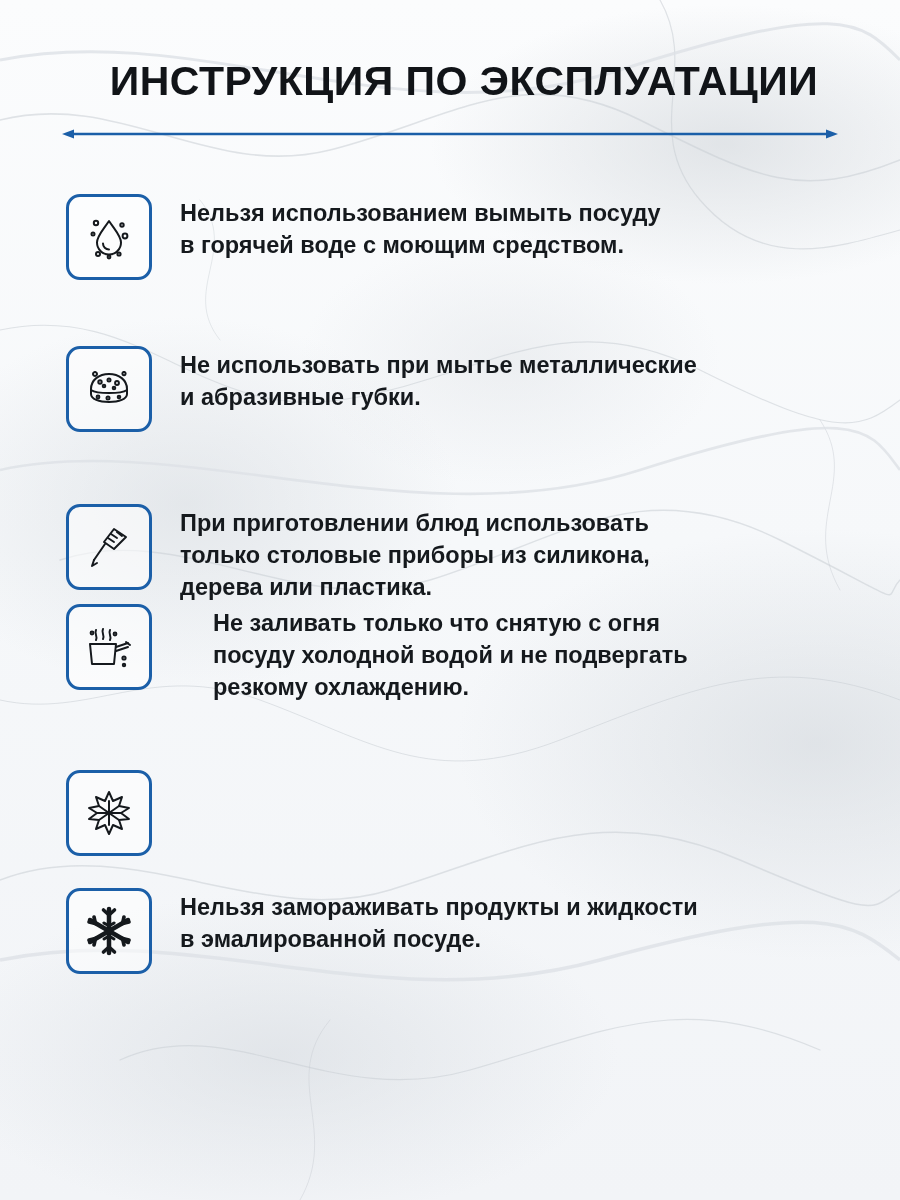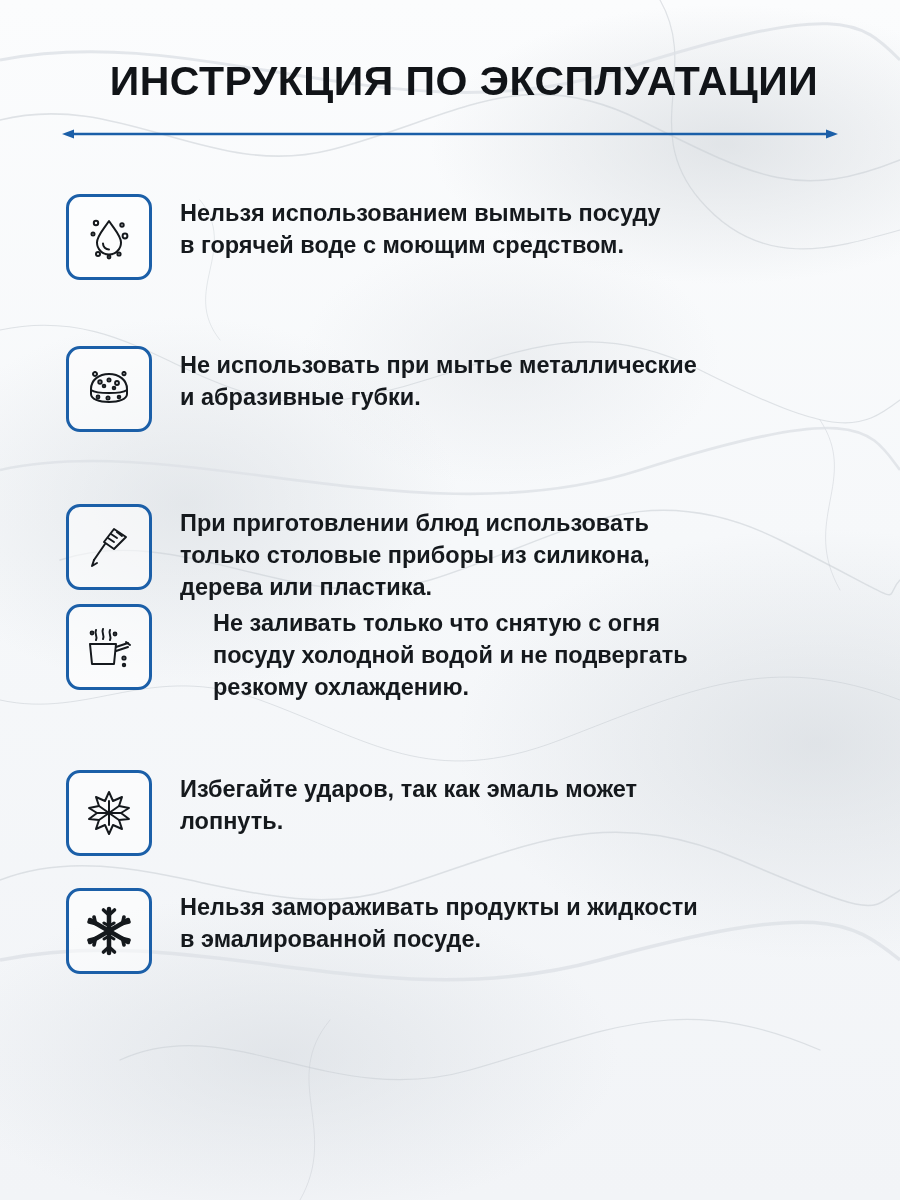--- a/index.html
+++ b/index.html
@@ -223,22 +223,20 @@
         <svg width="58" height="58" viewBox="0 0 58 58">
           <g fill="none" stroke="#15191d" stroke-width="2" stroke-linejoin="round" stroke-linecap="round">
             <path d="M29 8 L 33 17 L 42 13 L 39 22 L 49 24 L 41 29 L 49 35 L 39 36 L 42 45 L 33 41 L 29 50 L 25 41 L 16 45 L 19 36 L 9 35 L 17 29 L 9 24 L 19 22 L 16 13 L 25 17 Z"></path>
             <path d="M29 17 L 29 41"></path>
             <path d="M19 22 L 39 36"></path>
             <path d="M39 22 L 19 36"></path>
             <path d="M17 29 L 41 29"></path>
           </g>
         </svg>
       </div>
-      <div class="row-text">Избегайте ударов, так как эмаль может
-лопнуть.</div>
     </div>
 
     <div class="row" style="margin-top:32px;">
       <div class="icon-box">
         <svg width="58" height="58" viewBox="0 0 58 58">
           <g stroke="#15191d" stroke-width="4.5" stroke-linecap="round" fill="none">
             <path d="M29 7 L 29 51"></path>
             <path d="M10 18 L 48 40"></path>
             <path d="M10 40 L 48 18"></path>
           </g>

